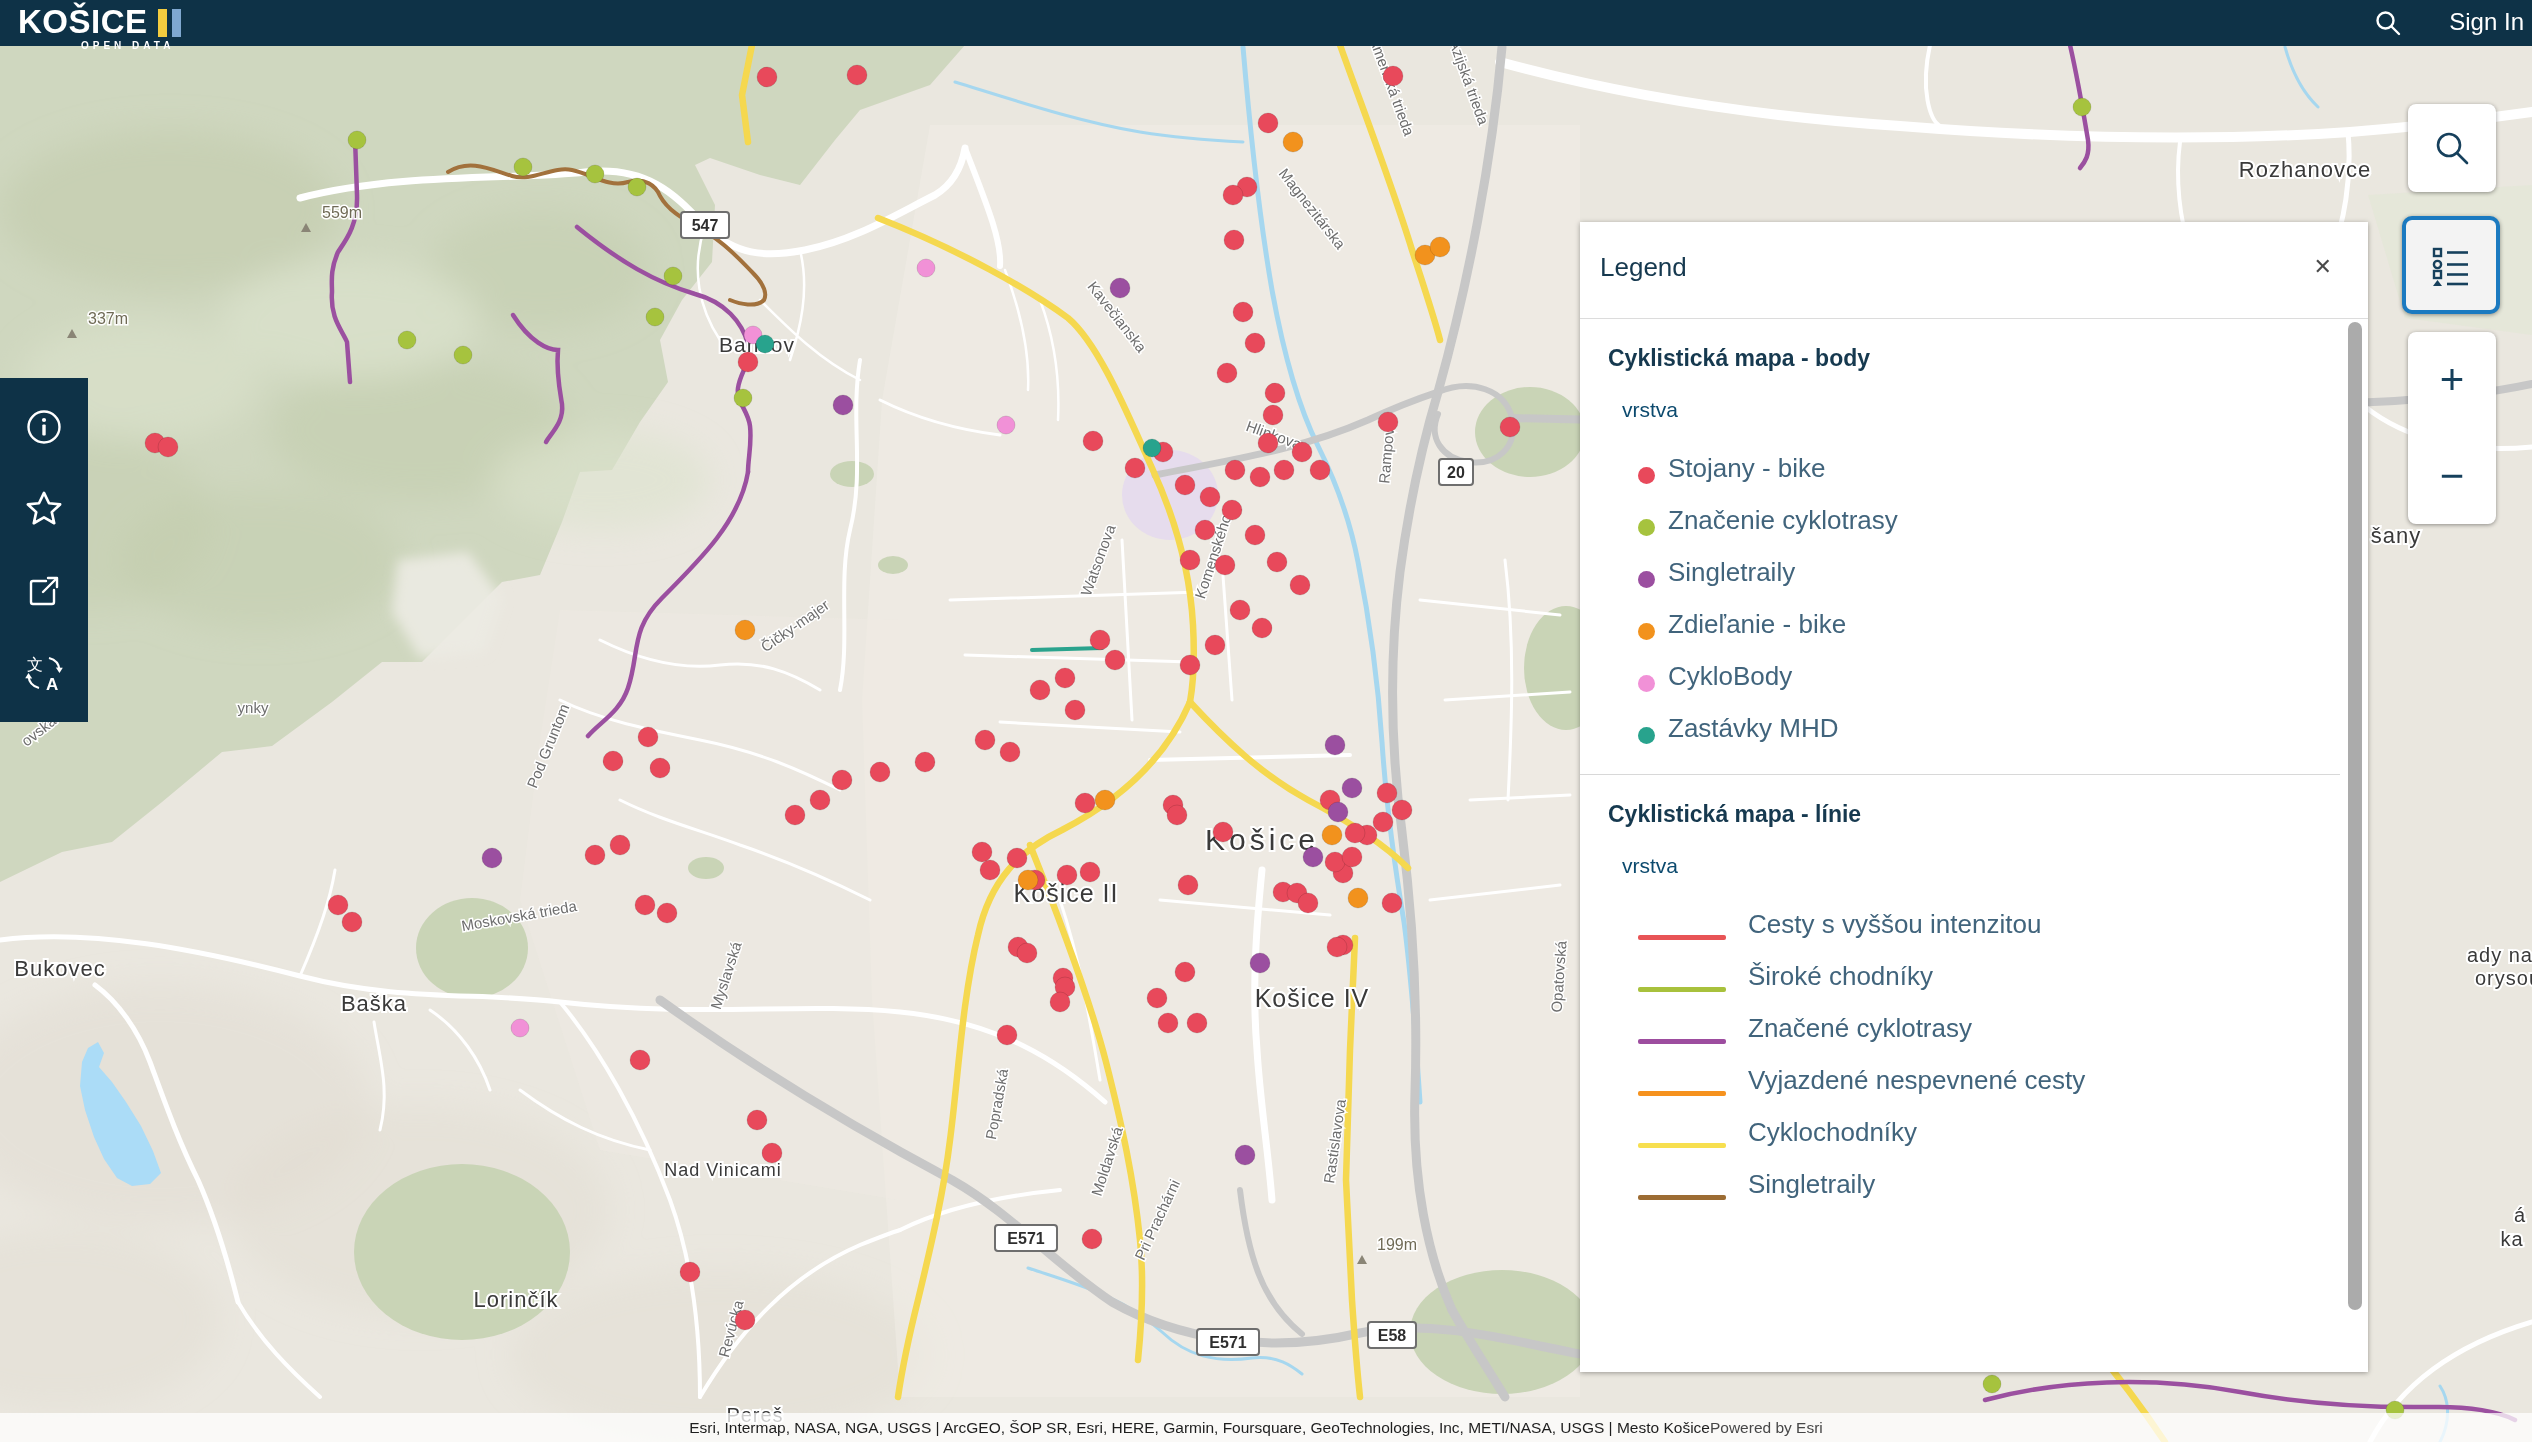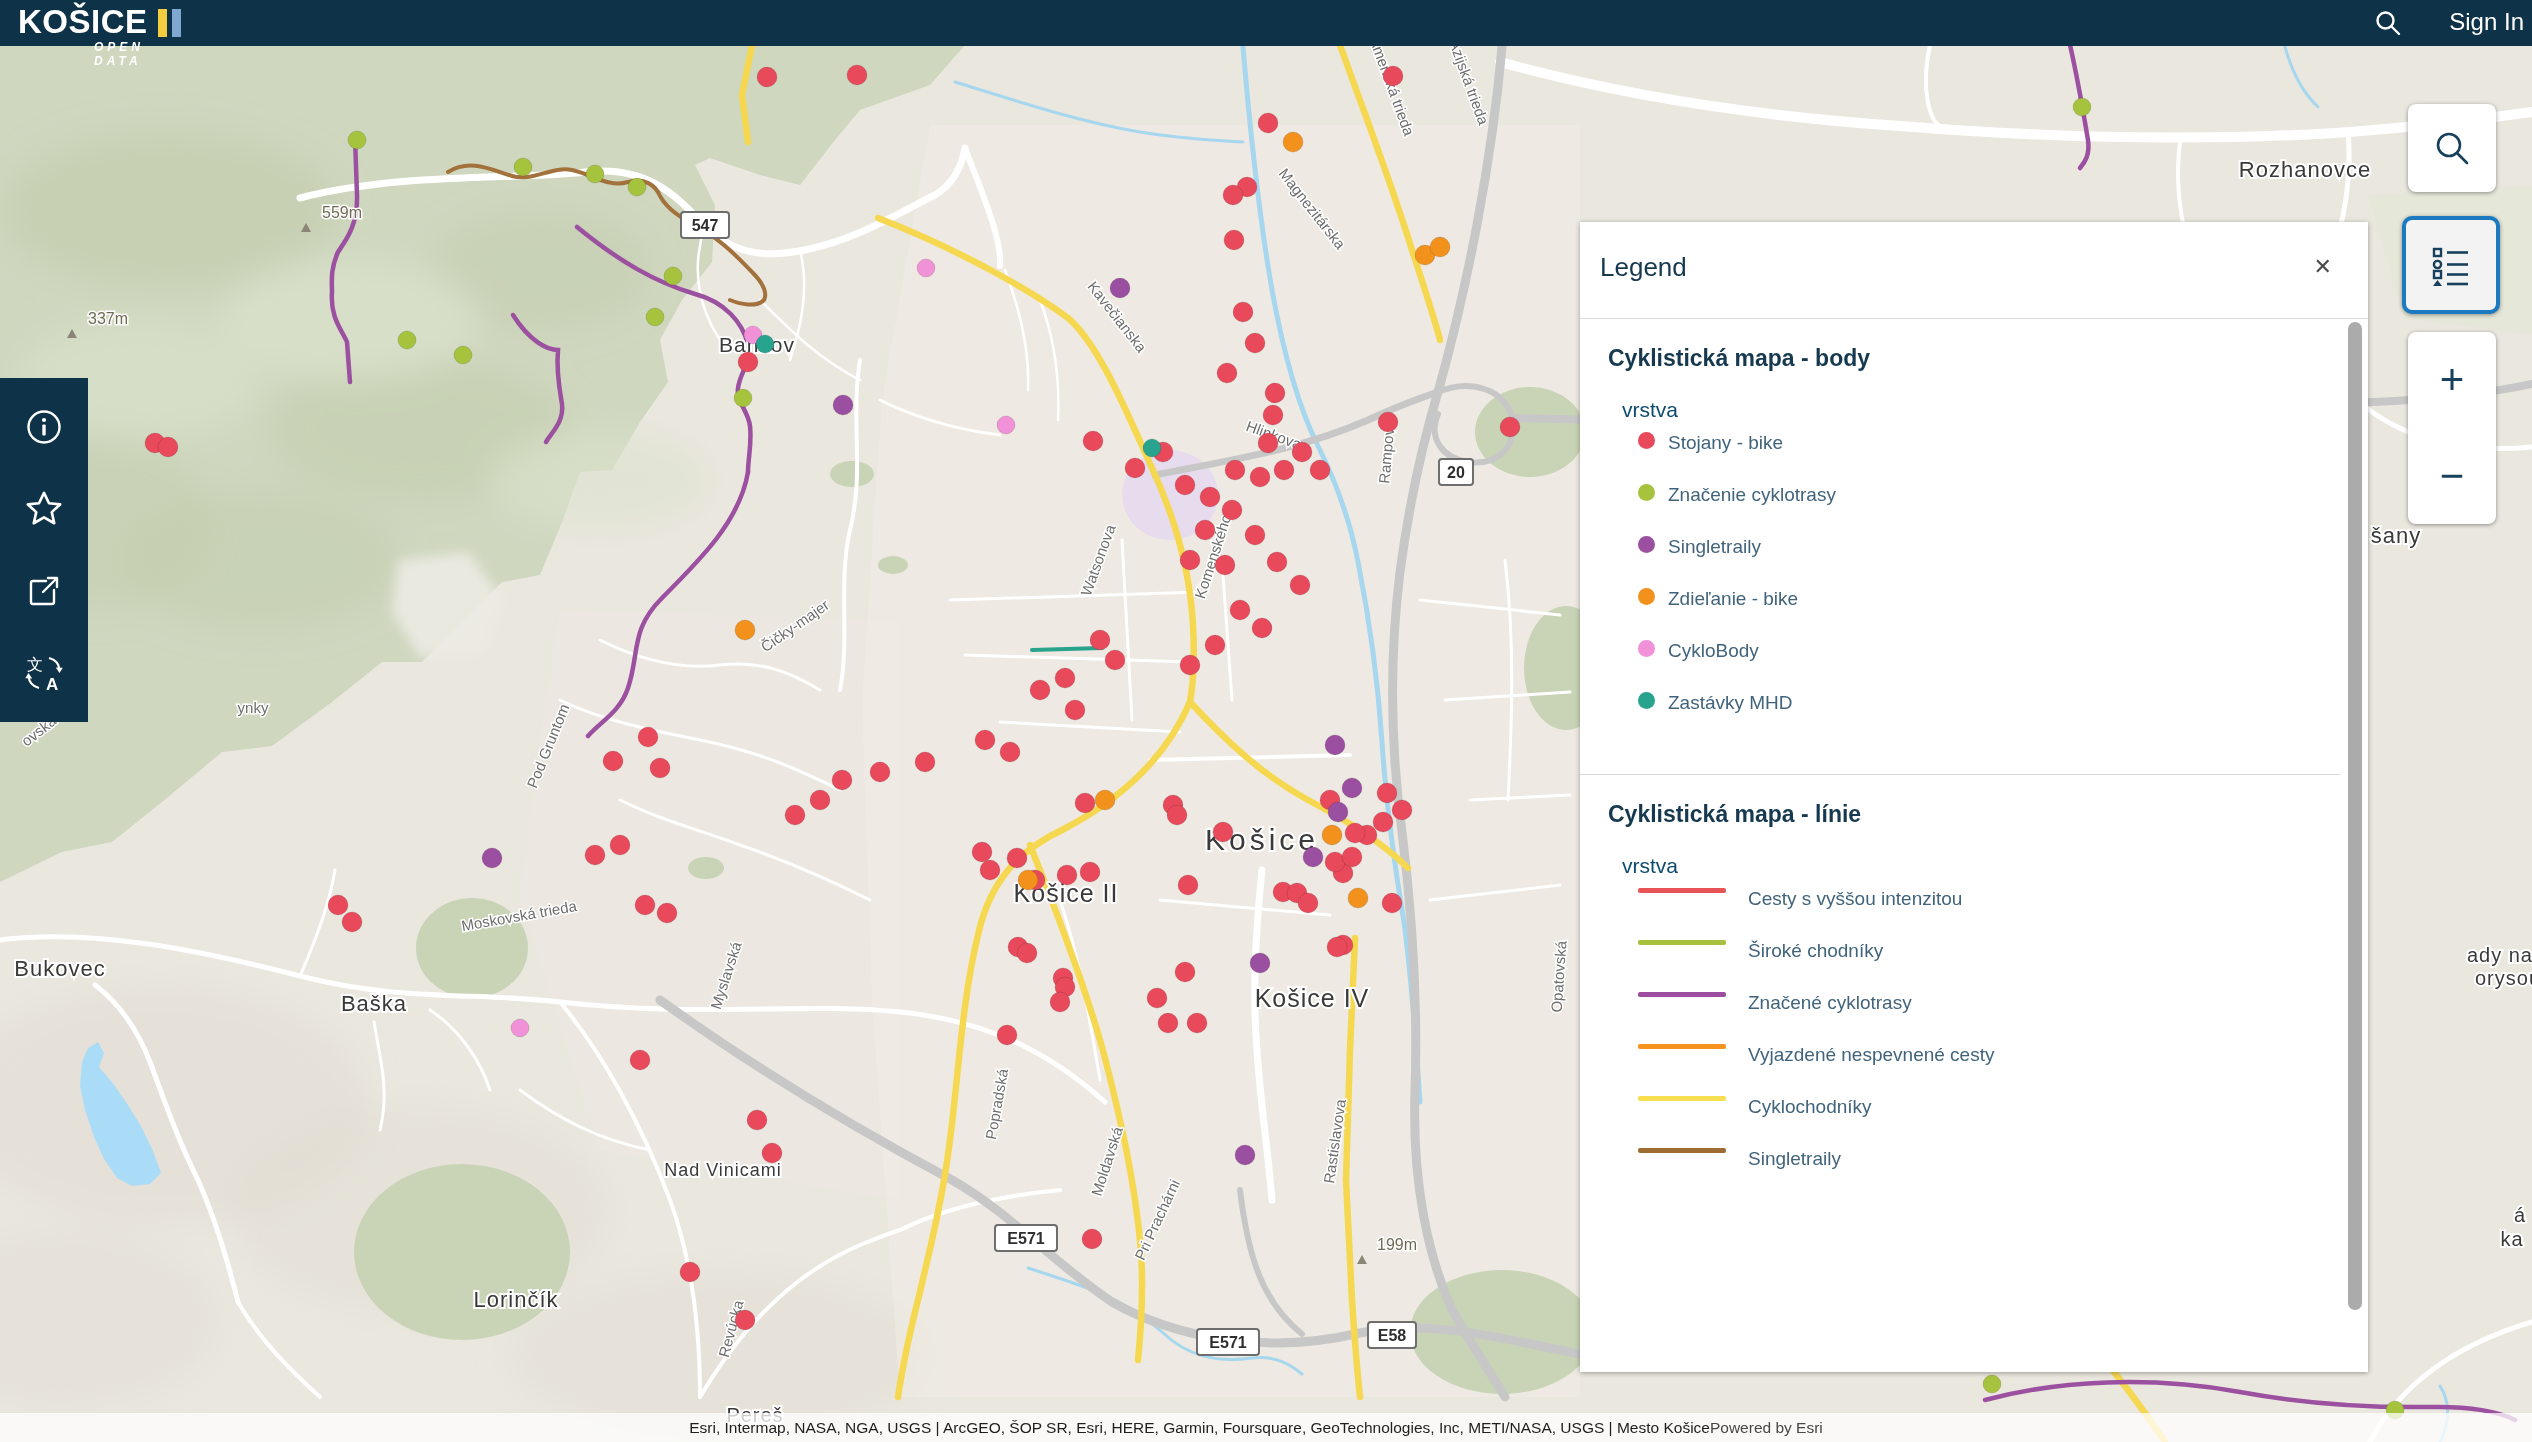--- a/index.html
+++ b/index.html
@@ -11,21 +11,21 @@
   .city{fill:#3a3a3a;stroke:#fff;stroke-width:4px;paint-order:stroke;font-family:"Liberation Sans",sans-serif;}
   .elev{font-size:16px;fill:#6f6a55;stroke:#fff;stroke-width:3px;paint-order:stroke;font-family:"Liberation Sans",sans-serif;}
   .badge-t{font-size:16px;font-weight:bold;fill:#2e2e2e;text-anchor:middle;font-family:"Liberation Sans",sans-serif;}
   
   #header{position:absolute;left:0;top:0;width:2532px;height:46px;background:#0e3247;z-index:40;}
   #logo{position:absolute;left:18px;top:4px;display:flex;align-items:flex-start;}
   #logo-text{color:#fff;font-size:33px;font-weight:700;letter-spacing:.5px;line-height:36px;}
   .logo-bar{display:inline-block;width:9px;height:28px;margin-top:5px;}
   #bar-yellow{background:#f3cc3f;margin-left:10px;}
   #bar-blue{background:#7fa8d0;margin-left:5px;}
-  #logo-sub{position:absolute;left:76px;top:36px;color:#fff;font-size:12px;letter-spacing:4px;font-weight:600;font-style:italic;}
+  #logo-sub{position:absolute;left:63px;top:36px;color:#fff;font-size:10px;letter-spacing:4px;font-weight:600;}
   #signin{position:absolute;right:8px;top:8px;color:#fff;font-size:24px;cursor:pointer;}
   #hdr-search{position:absolute;right:130px;top:9px;cursor:pointer;}
   
   #side-toolbar{position:absolute;left:0;top:378px;width:88px;height:344px;background:#0e3247;z-index:30;
     display:flex;flex-direction:column;align-items:center;justify-content:space-around;padding:8px 0;box-sizing:border-box;}
   .side-btn{width:44px;height:44px;display:flex;align-items:center;justify-content:center;cursor:pointer;}
   
   .ctl-card{position:absolute;background:#fff;border-radius:8px;box-shadow:0 1px 4px rgba(0,0,0,.4);z-index:30;}
   #btn-search{left:2408px;top:104px;width:88px;height:88px;display:flex;align-items:center;justify-content:center;cursor:pointer;}
   #btn-legend{left:2402px;top:216px;width:90px;height:90px;border:4px solid #1b7ac0;border-radius:10px;background:#f3f3f3;
@@ -37,21 +37,21 @@
     box-shadow:0 1px 5px rgba(0,0,0,.35);}
   #legend-header{position:absolute;left:0;top:0;right:0;height:96px;border-bottom:1px solid #dcdcdc;text-align:right;}
   #legend-title{position:absolute;left:20px;top:30px;font-size:26px;color:#16394f;}
   #legend-close{position:absolute;right:36px;top:32px;font-size:22px;color:#4b4b4b;cursor:pointer;}
   #legend-body{position:absolute;left:0;top:97px;right:28px;bottom:0;overflow:hidden;}
   .lg-section{padding:26px 20px 30px 28px;}
   .lg-section + .lg-section{border-top:1px solid #d8d8d8;}
   .lg-section h3{margin:0 0 26px 0;font-size:23px;font-weight:700;color:#16394f;}
   .lg-layer{margin:0 0 10px 14px;font-size:21px;color:#0c4a6e;}
   .lg-section ul{list-style:none;margin:0;padding:0 0 0 30px;}
-  .lg-section li{display:flex;align-items:flex-start;height:52px;color:#41647c;font-size:19px;}
+  .lg-section li{display:flex;align-items:flex-end;height:52px;color:#41647c;font-size:26px;}
   .sw-dot{width:17px;height:17px;border-radius:50%;margin-right:13px;flex:none;}
   .sw-line{width:88px;height:5px;border-radius:2px;margin-right:22px;flex:none;}
   #legend-scrollthumb{position:absolute;right:6px;top:100px;width:14px;height:988px;background:#ababab;border-radius:8px;cursor:pointer;}
   
   #attribution{position:absolute;left:0;bottom:0;width:2532px;height:29px;background:rgba(255,255,255,.75);z-index:35;
     display:flex;justify-content:center;align-items:center;font-size:15.5px;}
   #attr-sources{color:#1e1e1e;padding-left:8px;white-space:nowrap;}
   #attr-powered{color:#474747;padding-right:28px;white-space:nowrap;}
 </style>
 </head>

